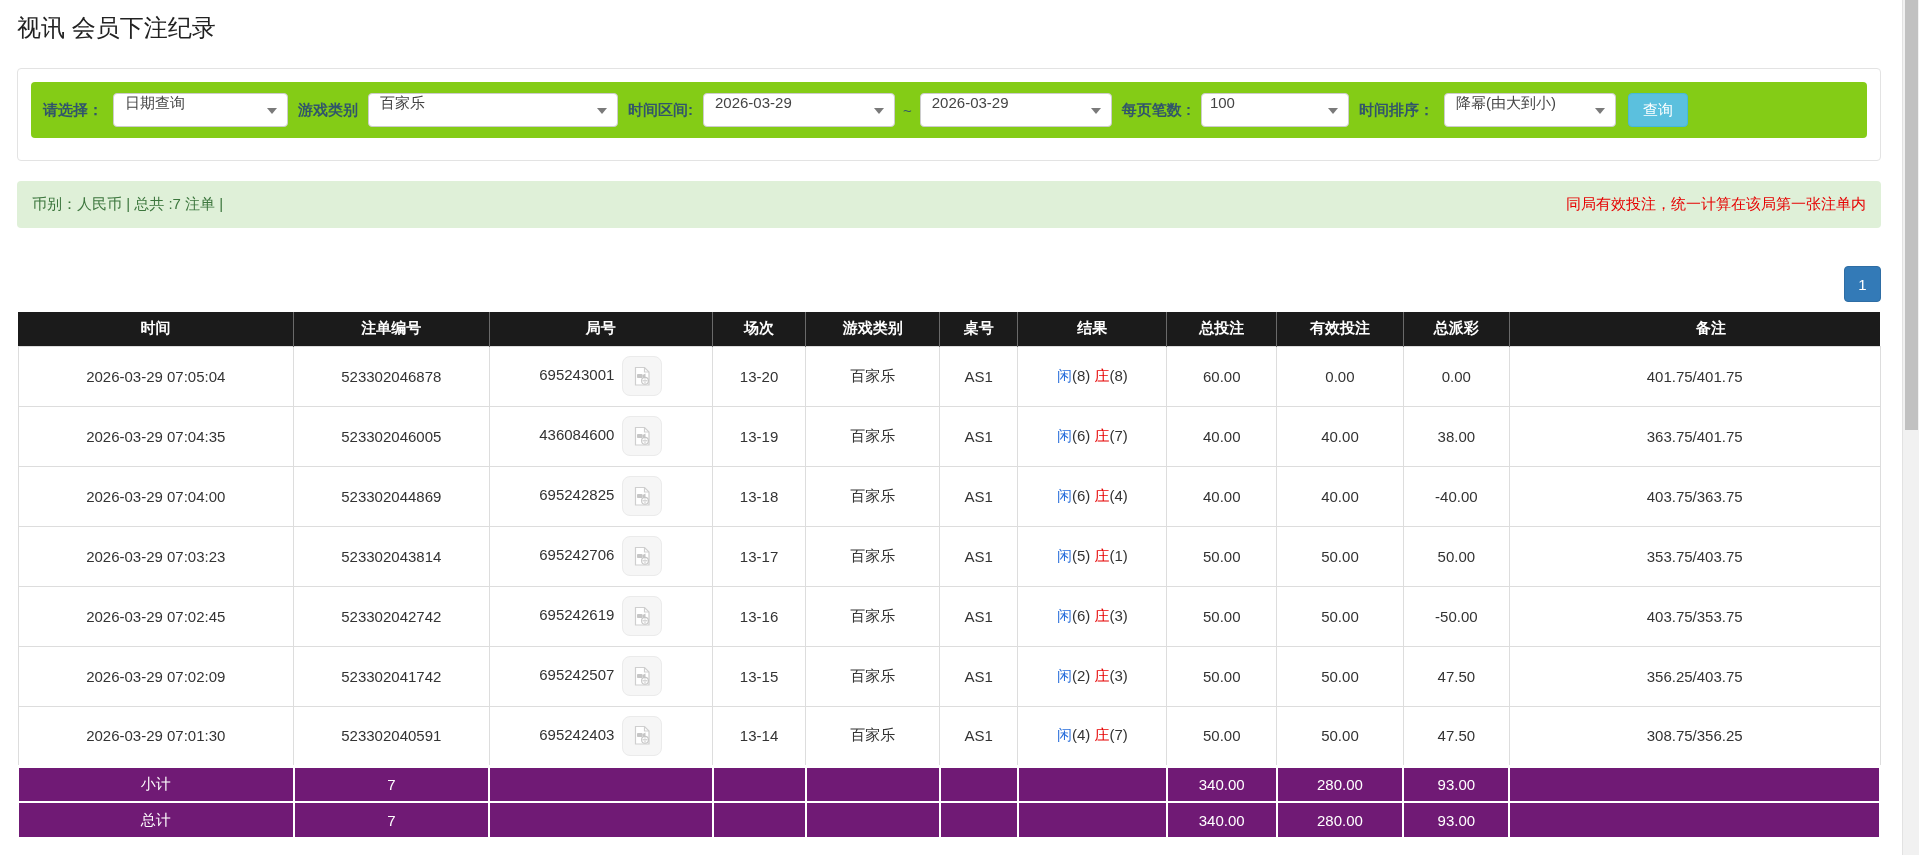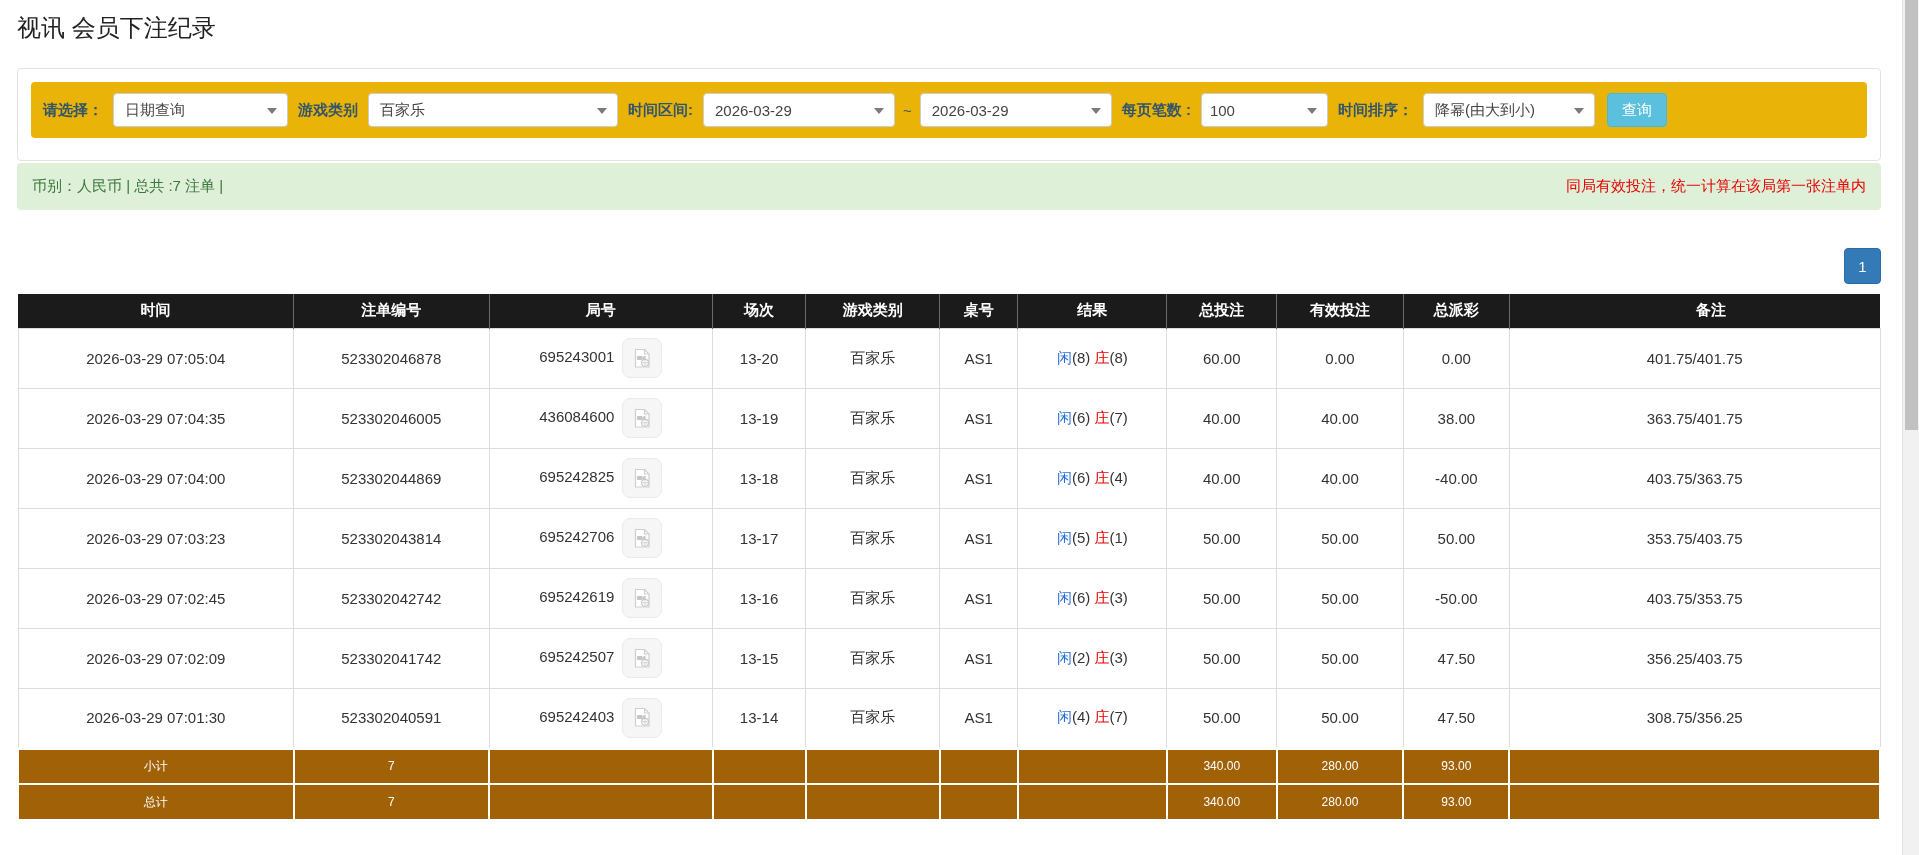--- a/index.html
+++ b/index.html
@@ -4,34 +4,34 @@
 <style>
   * { box-sizing: border-box; margin: 0; padding: 0; }
   html, body { width: 1919px; height: 855px; background: #fff; overflow: hidden; }
   body { font-family: "Liberation Sans", "DejaVu Sans", sans-serif; color: #333; position: relative; }
   .content { padding: 10px 38px 0 17px; }
 
   .page-title { font-size: 24px; font-weight: 400; color: #222; margin: 2px 0 24px 0; }
 
   
   .filter-panel { border: 1px solid #e3e3e3; border-radius: 4px; padding: 13px 13px 22px 13px; background: #fff; }
-  .filter-bar { background: #eab308; border-radius: 4px; padding: 11px 10px; display: flex; align-items: center; gap: 8px; }
+  .filter-bar { background: #84cc16; border-radius: 4px; padding: 11px 10px; display: flex; align-items: center; gap: 8px; }
   .filter-label { font-weight: bold; color: #31556b; font-size: 15px; white-space: nowrap; padding: 0 2px; }
   .select { position: relative; background: #fff; border: 1px solid #ccc; border-radius: 4px; height: 34px;
-            display: flex; align-items: center; padding: 0 30px 0 11px; font-size: 15px; color: #444; cursor: pointer; }
+            display: flex; align-items: flex-start; padding: 0 30px 0 11px; font-size: 15px; color: #444; cursor: pointer; }
   .select .caret { position: absolute; right: 10px; top: 14px; width: 0; height: 0;
                    border-left: 5px solid transparent; border-right: 5px solid transparent; border-top: 6px solid #7a7a7a; }
   .w-select1 { width: 175px; } .w-select2 { width: 250px; } .w-date { width: 192px; }
-  .w-pagesize { width: 127px; padding-left: 8px; } .w-sort { width: 172px; }
+  .w-pagesize { width: 148px; padding-left: 8px; } .w-sort { width: 172px; }
   .tilde { color: #31556b; font-size: 15px; }
   .search-btn { background: #5bc0de; color: #fff; border: 1px solid #46b8da; border-radius: 4px;
                 height: 34px; padding: 0 14px; font-size: 15px; cursor: pointer; margin-left: 4px; }
 
   
-  .summary-bar { margin-top: 2px; background: #dff0d8; border-radius: 4px; height: 47px;
+  .summary-bar { margin-top: 20px; background: #dff0d8; border-radius: 4px; height: 47px;
                  display: flex; align-items: center; justify-content: space-between; padding: 0 15px; font-size: 15px; }
   .summary-left { color: #3c763d; }
   .summary-note { color: #e60000; }
 
   
   .pagination-row { margin-top: 38px; margin-bottom: 10px; display: flex; justify-content: flex-end; }
   .page-btn { width: 37px; height: 36px; background: #337ab7; border: 1px solid #2e6da4; border-radius: 4px;
               color: #fff; font-size: 15px; display: flex; align-items: center; justify-content: center; cursor: pointer; }
 
   
@@ -42,21 +42,21 @@
   table.records td { height: 60px; text-align: center; font-size: 15px; color: #333;
                      border: 1px solid #ddd; background: #fff; }
   .video-btn { display: inline-flex; align-items: center; justify-content: center; vertical-align: middle;
                width: 40px; height: 40px; margin-left: 8px; background: #f6f6f6; border: 1px solid #ebebeb;
                border-radius: 8px; cursor: pointer; }
   .txt-blue { color: #2a6fdb; }
   .txt-red  { color: #e60000; }
   td.neg    { color: #e60000; }
   .res-val  { color: #333; }
 
-  tr.summary-row td { background: #a16207; color: #fff; height: 36px; font-size: 12px;
+  tr.summary-row td { background: #701a75; color: #fff; height: 36px; font-size: 15px;
                       border: 2px solid #fff; }
   tr.summary-row.first td { border-top: 3px solid #fff; }
 
   
   .scrollbar { position: fixed; top: 0; right: 0; width: 17px; height: 855px; background: #f1f1f1;
                border-left: 1px solid #e2e2e2; }
   .scrollbar .thumb { position: absolute; top: 0; left: 2px; width: 13px; height: 430px; background: #c1c1c1; }
 </style>
 </head>
 <body>

